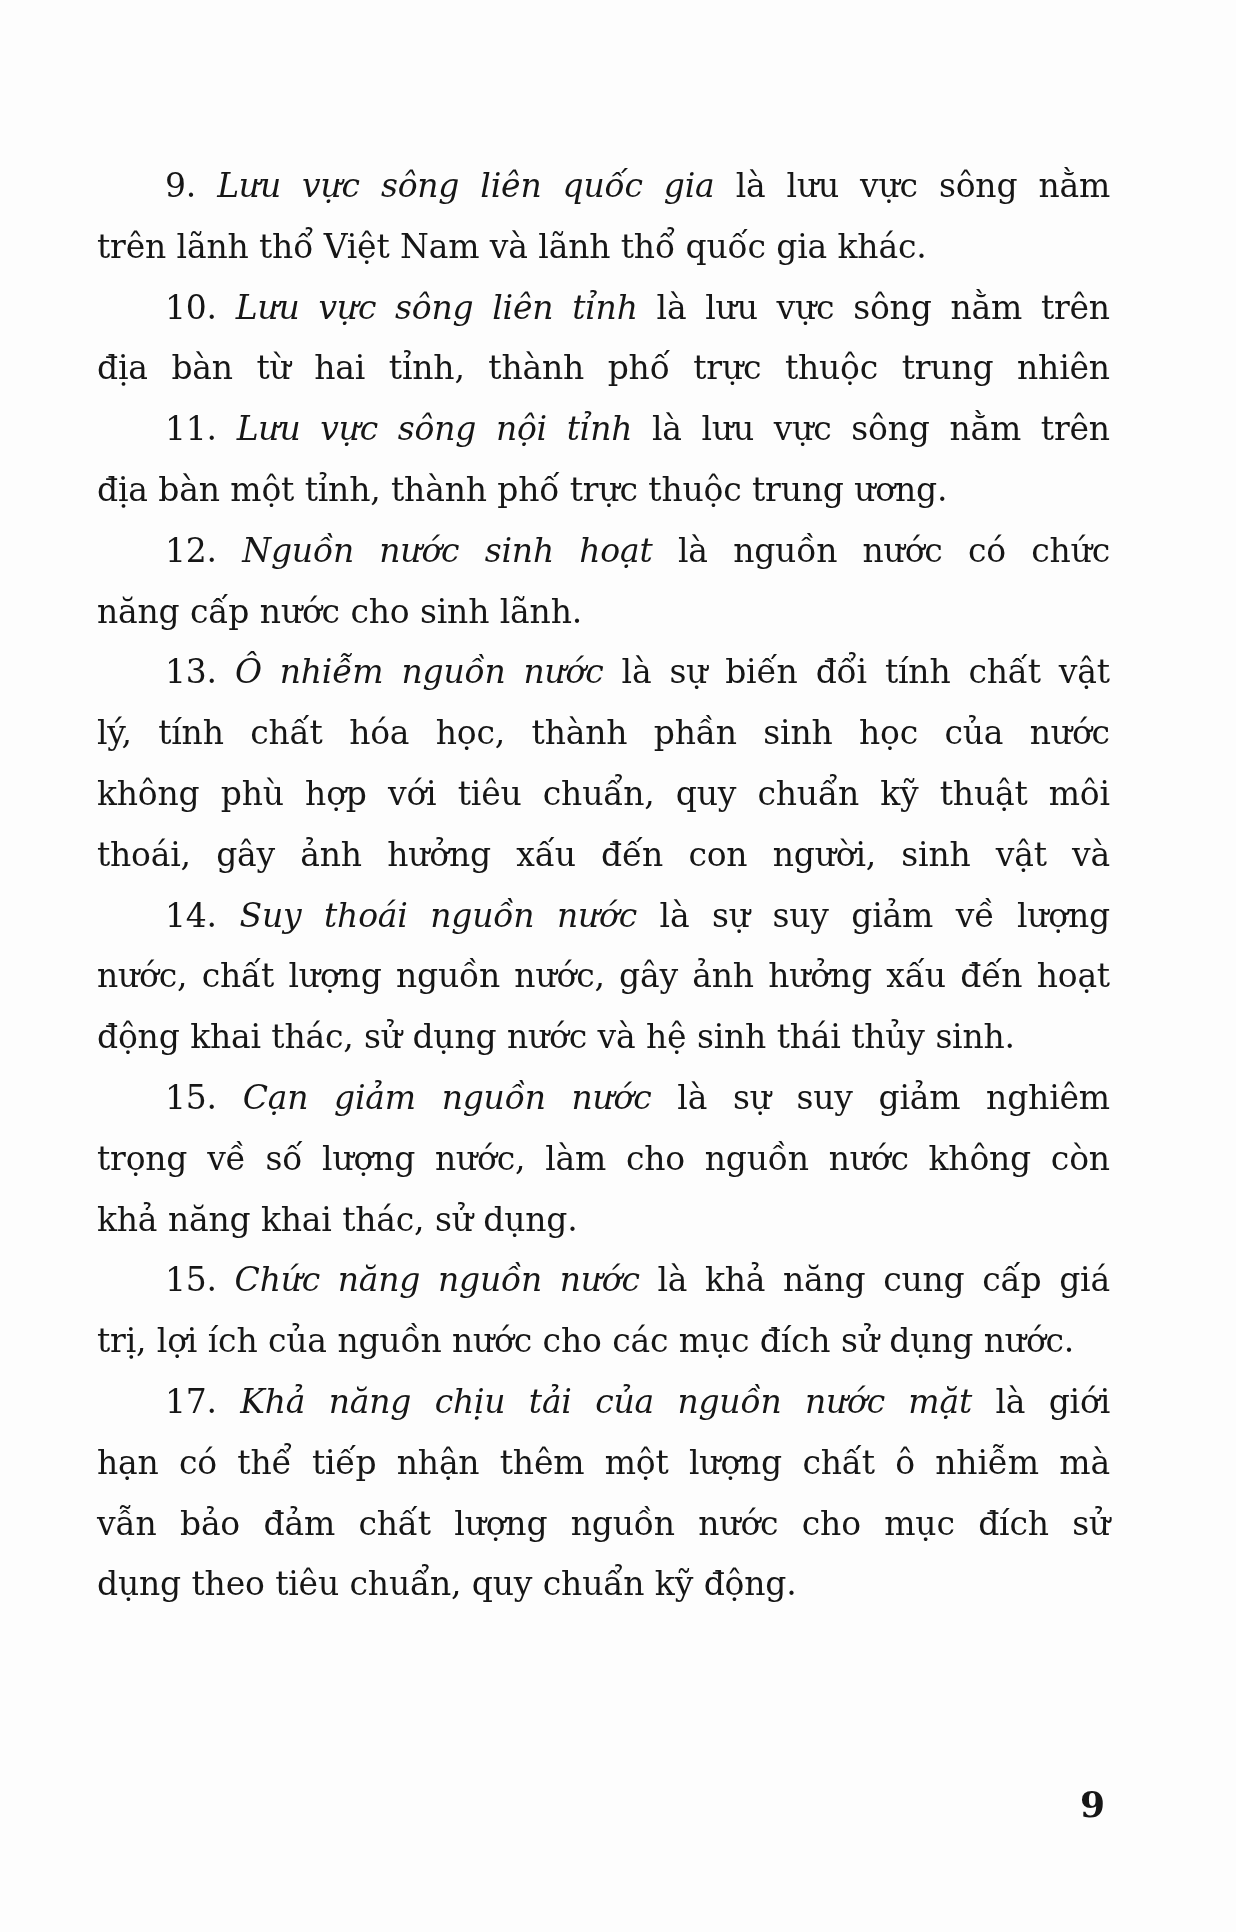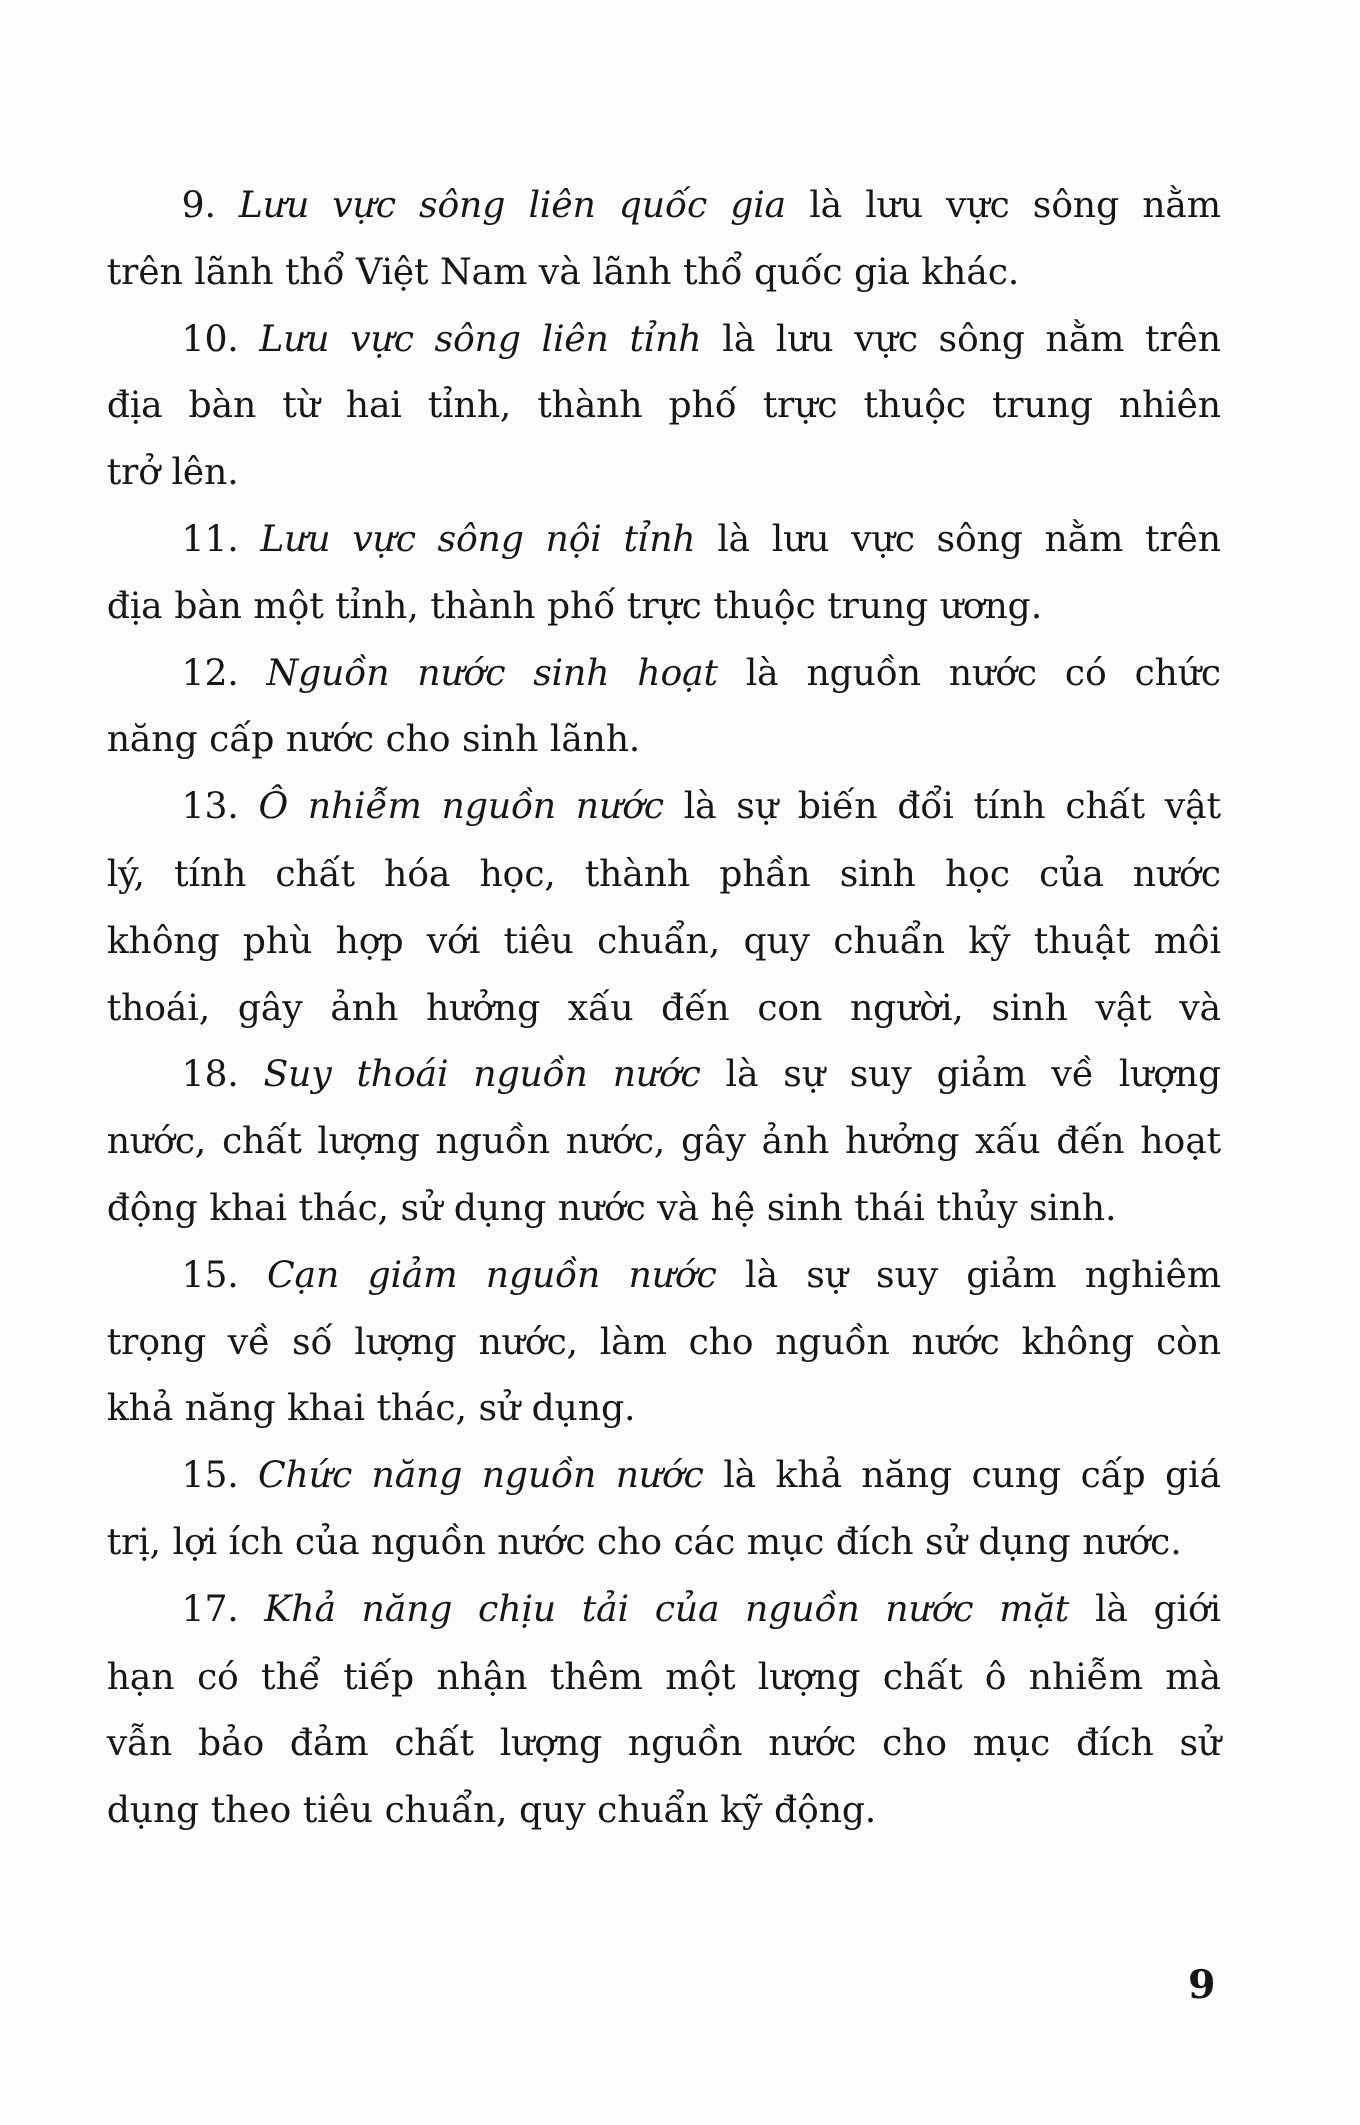--- a/index.html
+++ b/index.html
@@ -113,24 +113,20 @@
           <span class="w">từ</span>
           <span class="w">hai</span>
           <span class="w">tỉnh,</span>
           <span class="w">thành</span>
           <span class="w">phố</span>
           <span class="w">trực</span>
           <span class="w">thuộc</span>
           <span class="w">trung</span>
           <span class="w">nhiên</span>
         </div>
-        <div class="line last">
-          <span class="w">trở</span>
-          <span class="w">lên.</span>
-        </div>
       </div>
       <div>
         <div class="line first">
           <span class="w">11.</span>
           <span class="w it">Lưu</span>
           <span class="w it">vực</span>
           <span class="w it">sông</span>
           <span class="w it">nội</span>
           <span class="w it">tỉnh</span>
           <span class="w">là</span>
@@ -225,21 +221,21 @@
           <span class="w">đến</span>
           <span class="w">con</span>
           <span class="w">người,</span>
           <span class="w">sinh</span>
           <span class="w">vật</span>
           <span class="w">và</span>
         </div>
       </div>
       <div>
         <div class="line first">
-          <span class="w">18.</span>
+          <span class="w">14.</span>
           <span class="w it">Suy</span>
           <span class="w it">thoái</span>
           <span class="w it">nguồn</span>
           <span class="w it">nước</span>
           <span class="w">là</span>
           <span class="w">sự</span>
           <span class="w">suy</span>
           <span class="w">giảm</span>
           <span class="w">về</span>
           <span class="w">lượng</span>

